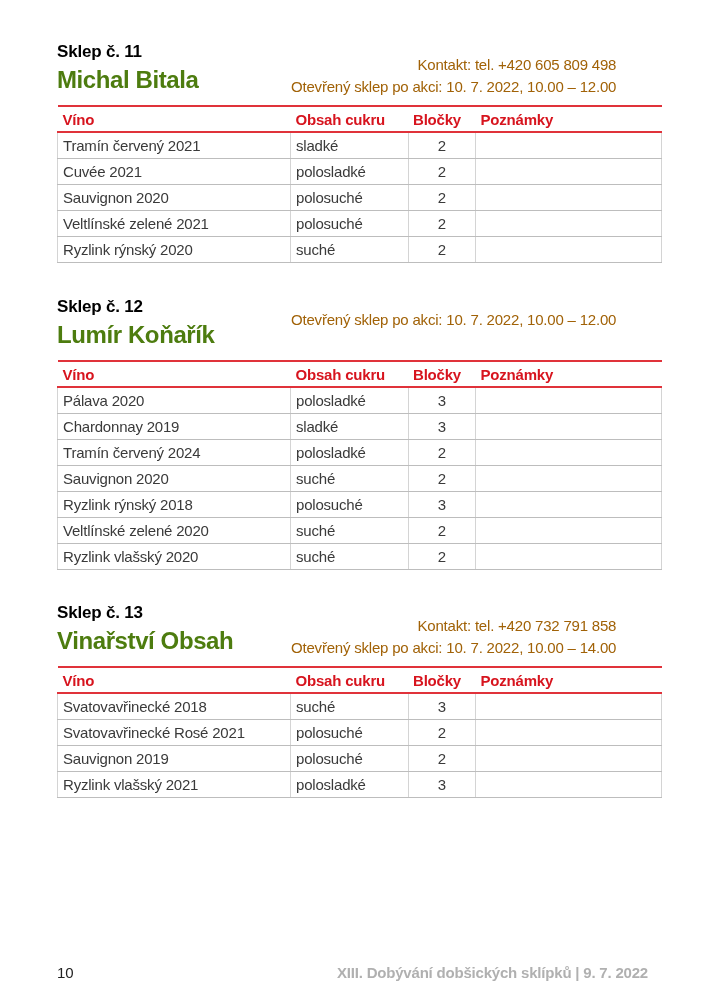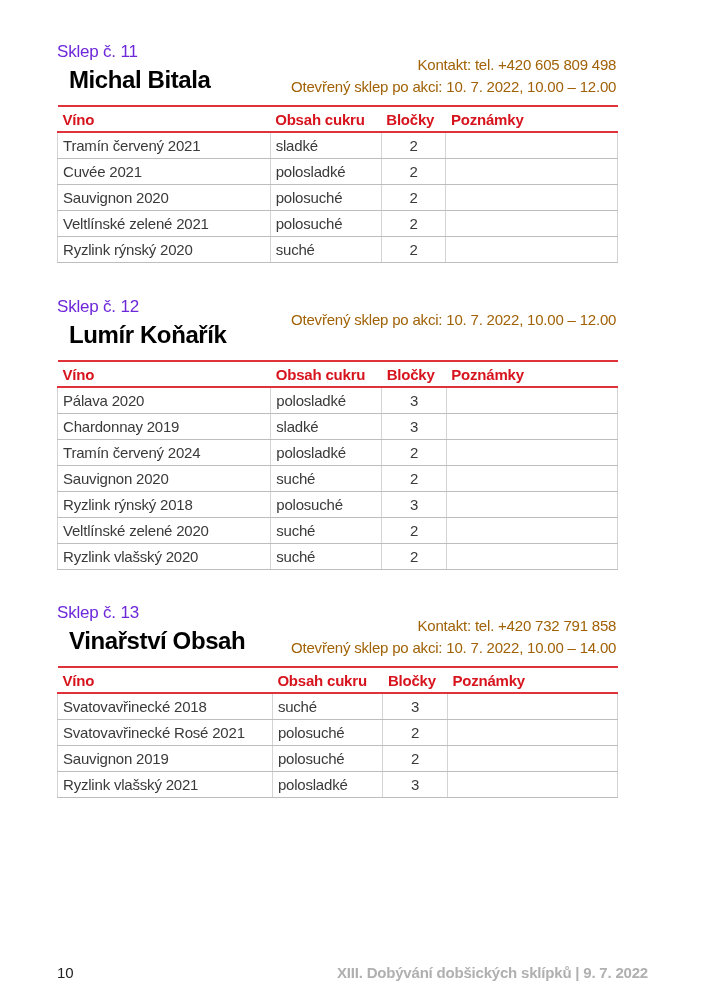--- a/index.html
+++ b/index.html
@@ -4,38 +4,37 @@
   <style>
     html, body { margin: 0; padding: 0; background: #ffffff; }
     body {
       width: 705px; height: 1000px; position: relative; overflow: hidden;
       font-family: "Liberation Sans", sans-serif; color: #3a3a3a;
     }
     .section { position: absolute; left: 57px; width: 591px; }
     .head { position: relative; height: 70px; }
     .cellar-no {
       position: absolute; left: 0; top: 0;
-      font-size: 17px; font-weight: normal; color: #6d28d9;
+      font-size: 17px; font-weight: bold; color: #000000;
       letter-spacing: -0.2px;
     }
     .cellar-name {
       position: absolute; left: 0; top: 24px;
-      font-size: 24px; font-weight: bold; color: #000000;
+      font-size: 24px; font-weight: bold; color: #4d7c0f;
       letter-spacing: -0.4px;
-      margin-left: 12px;
     }
     .contact {
       position: absolute; left: 234px; top: 12px;
       font-size: 15px; color: #a16207; line-height: 22px;
       letter-spacing: -0.2px;
       text-align: right;
     }
     table {
       position: absolute; left: 0; top: 63px;
-      width: 561px; border-collapse: collapse;
+      width: 605px; border-collapse: collapse;
       font-size: 15px; letter-spacing: -0.2px;
     }
     th {
       text-align: left; color: #d7141e; font-weight: bold;
       height: 24px; padding: 0 0 0 5px;
       border-top: 2px solid #e0323a; border-bottom: 2px solid #e0323a;
     }
     td {
       height: 25px; padding: 0 0 0 5px; color: #3a3a3a;
       border-bottom: 1px solid #bdbdbd;

